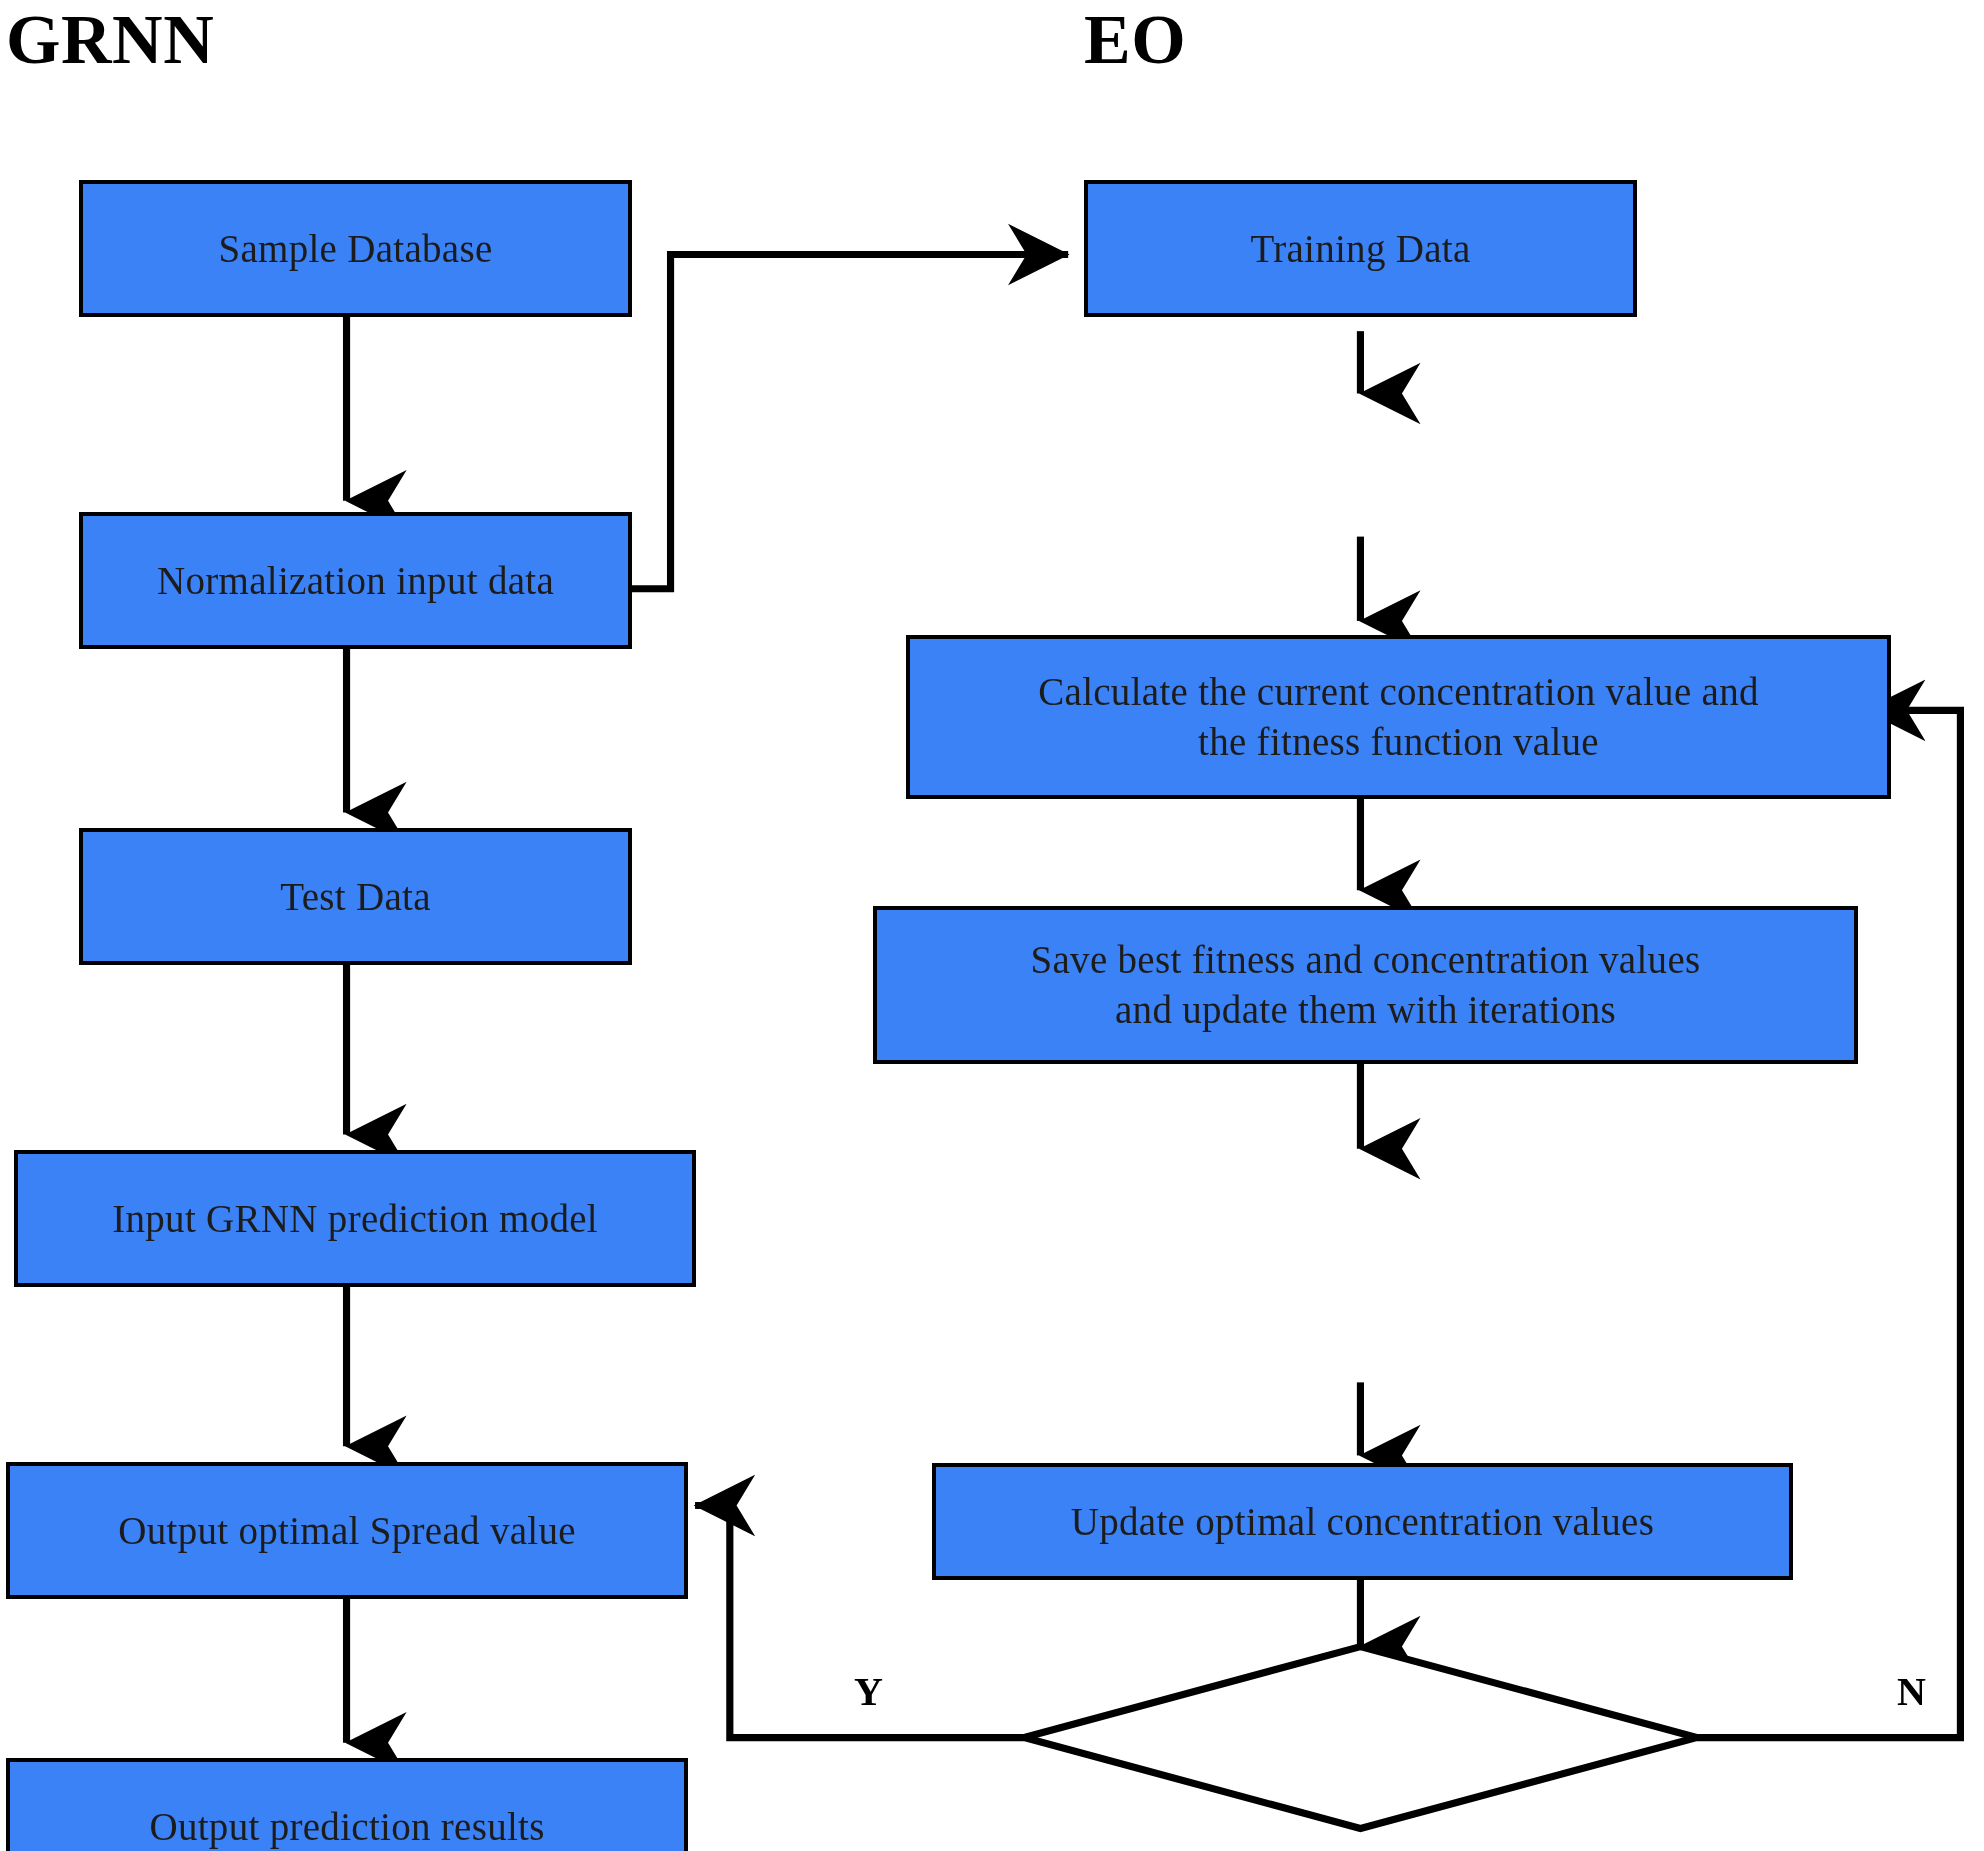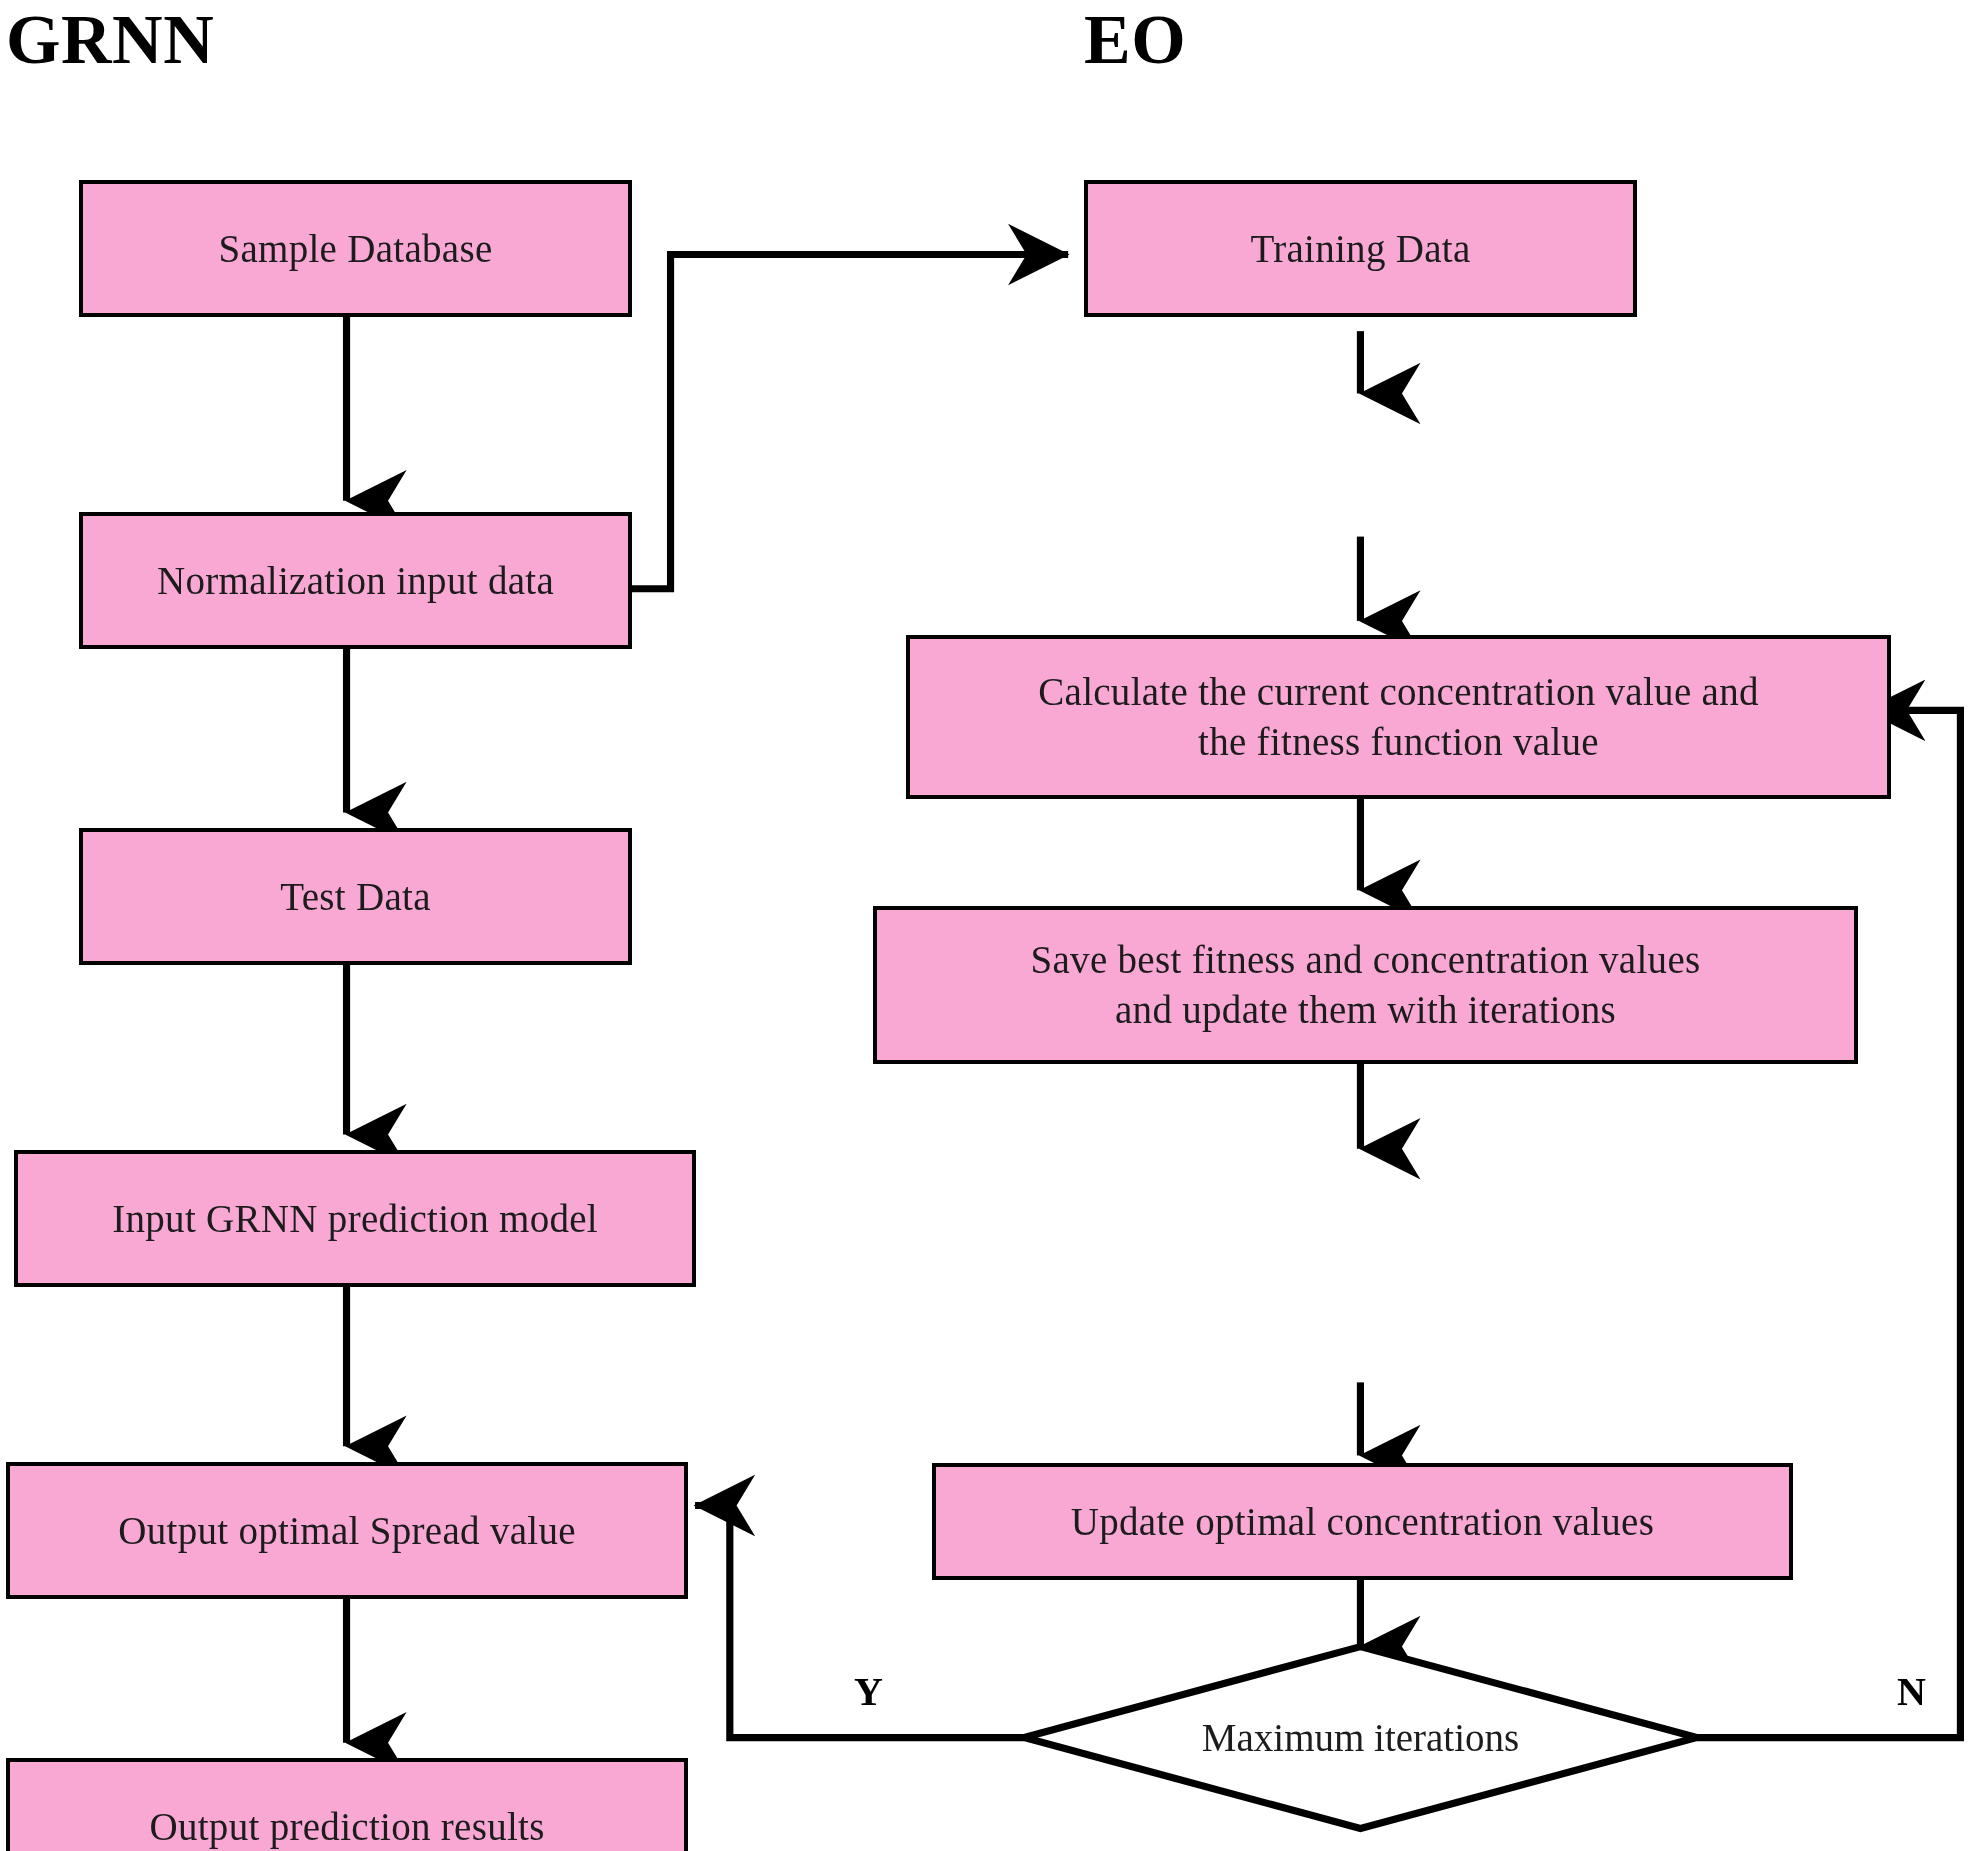--- a/index.html
+++ b/index.html
@@ -21,21 +21,21 @@
     top: 0;
     left: 0;
     width: 1985px;
     height: 1851px;
     pointer-events: none;
   }
   .node {
     position: absolute;
     box-sizing: border-box;
     border: 4.6px solid #000000;
-    background: #f9a8d4;
+    background: #3b82f6;
     display: flex;
     align-items: center;
     justify-content: center;
     text-align: center;
     color: #1c1c1c;
     font-family: "Liberation Serif", "DejaVu Serif", serif;
     font-size: 39px;
     line-height: 1.28;
     letter-spacing: 0.3px;
   }
@@ -165,22 +165,19 @@
   <div class="node" style="left:873px; top:906px; width:985px; height:158px;">
     <span class="txt">Save best fitness  and concentration values
 and update them with iterations</span>
   </div>
 
 
   <div class="node" style="left:932px; top:1463px; width:861px; height:117px;">
     <span class="txt">Update optimal concentration values</span>
   </div>
 
-  <div class="diamond-label" style="left:1105px; top:1702px; width:511px; height:72px;">
-    <span class="txt">Maximum iterations</span>
-  </div>
 
   <div class="branch-label" style="left:854px; top:1668px;">Y</div>
 
   <div class="branch-label" style="left:1897px; top:1668px;">N</div>
 
 </div>
 
 
 </body></html>

